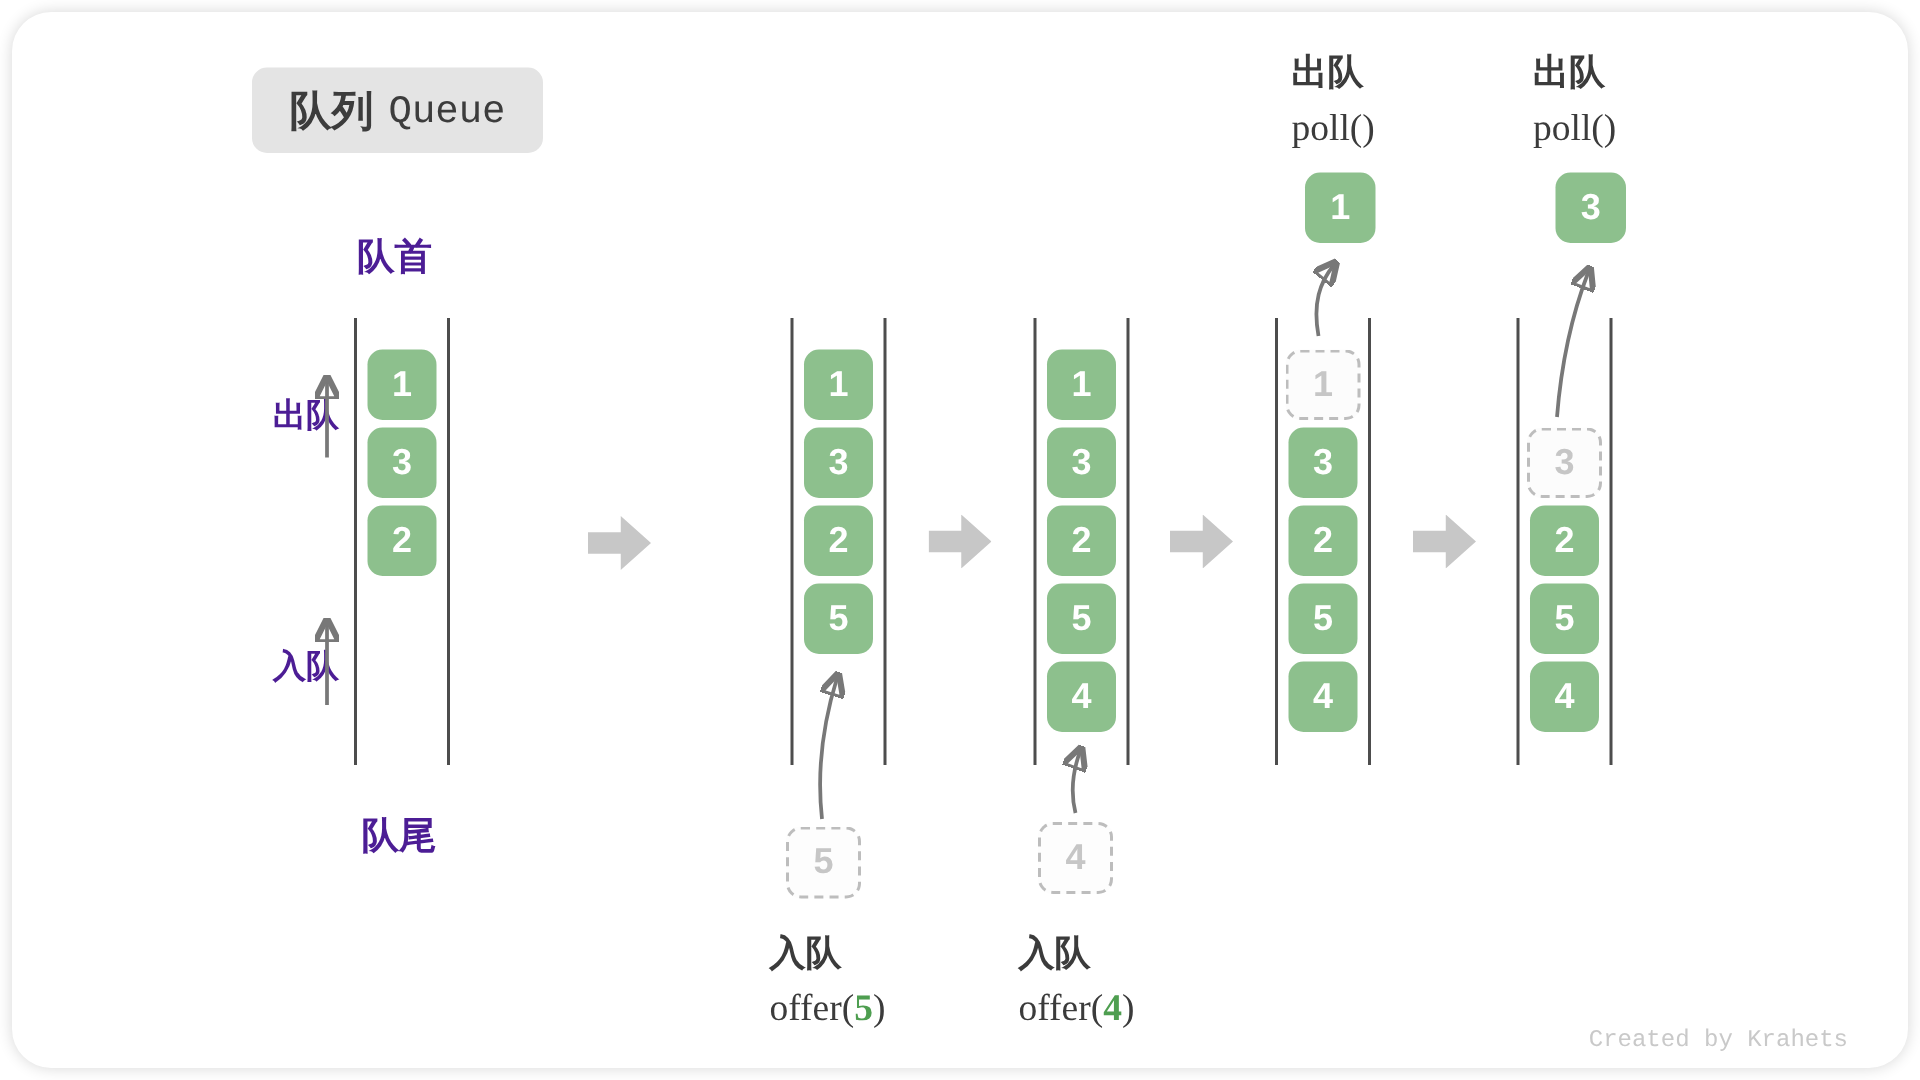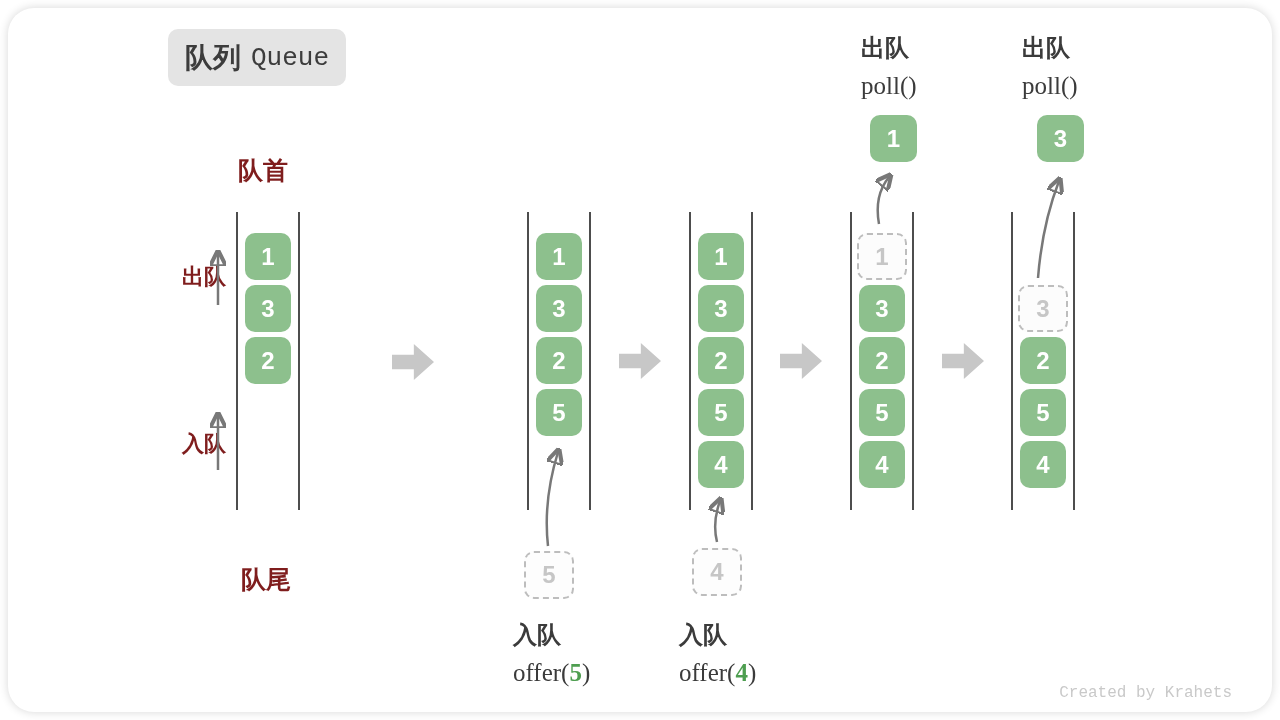--- a/index.html
+++ b/index.html
@@ -2,28 +2,28 @@
 <html style="--cell-green: #8dc08d; --arg-green: #4e9e50; --block-gray: #c7c7c7;"><head>
 <meta charset="utf-8">
 <style>
   html,body{margin:0;padding:0;background:#ffffff;}
   body{font-family:"Liberation Sans","DejaVu Sans",sans-serif;}
   .stage{position:relative;width:1280px;height:720px;background:#fff;overflow:hidden;}
   .card{position:absolute;left:8px;top:8px;right:8px;bottom:8px;background:#ffffff;
         border-radius:26px;box-shadow:0 0 10px rgba(0,0,0,0.16);}
   .abs{position:absolute;}
 
-  .title-badge{position:absolute;left:168px;top:29px;width:178px;height:57px;
+  .title-badge{position:absolute;left:168px;top:45px;width:194px;height:57px;
       background:#e4e4e4;border-radius:10px;display:flex;align-items:center;justify-content:center;gap:10px;}
   .title-zh{font-size:28px;font-weight:bold;color:#3c3c3c;}
   .title-en{font-size:26px;color:#3c3c3c;font-family:"Liberation Mono","DejaVu Sans Mono",monospace;}
 
-  .cjk-label{color:#7f1d1d;font-weight:bold;}
+  .cjk-label{color:#4c1d95;font-weight:bold;}
   .lbl-front{left:238px;top:154px;font-size:25px;}
-  .lbl-rear{left:241px;top:563px;font-size:25px;}
+  .lbl-rear{left:241px;top:540px;font-size:25px;}
   .lbl-side-dequeue{left:182px;top:262px;font-size:22px;}
   .lbl-side-enqueue{left:182px;top:429px;font-size:22px;}
 
   .queue-col{position:absolute;top:212px;width:64px;height:298px;}
   .wall{position:absolute;top:0;width:2px;height:298px;background:#4d4d4d;}
   .wall.left{left:0;} .wall.right{left:62px;}
   .cells{position:absolute;left:0;top:0;width:64px;height:298px;}
   .cell{position:absolute;left:9px;width:46px;height:47px;border-radius:10px;
         background:var(--cell-green,#8dc08d);color:#ffffff;font-size:24px;font-weight:bold;
         display:flex;align-items:center;justify-content:center;}

